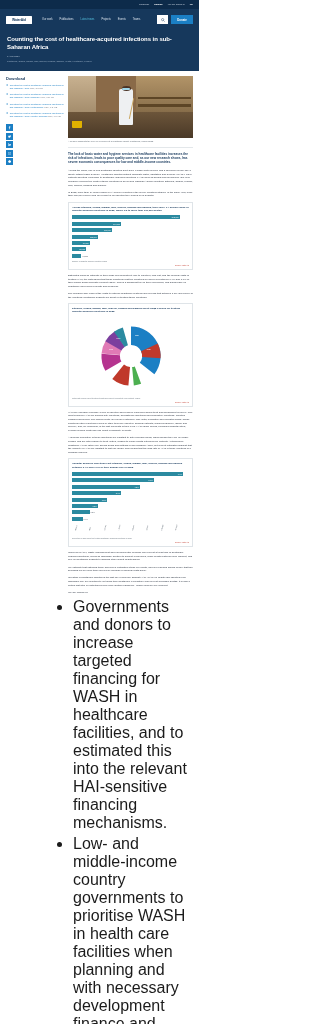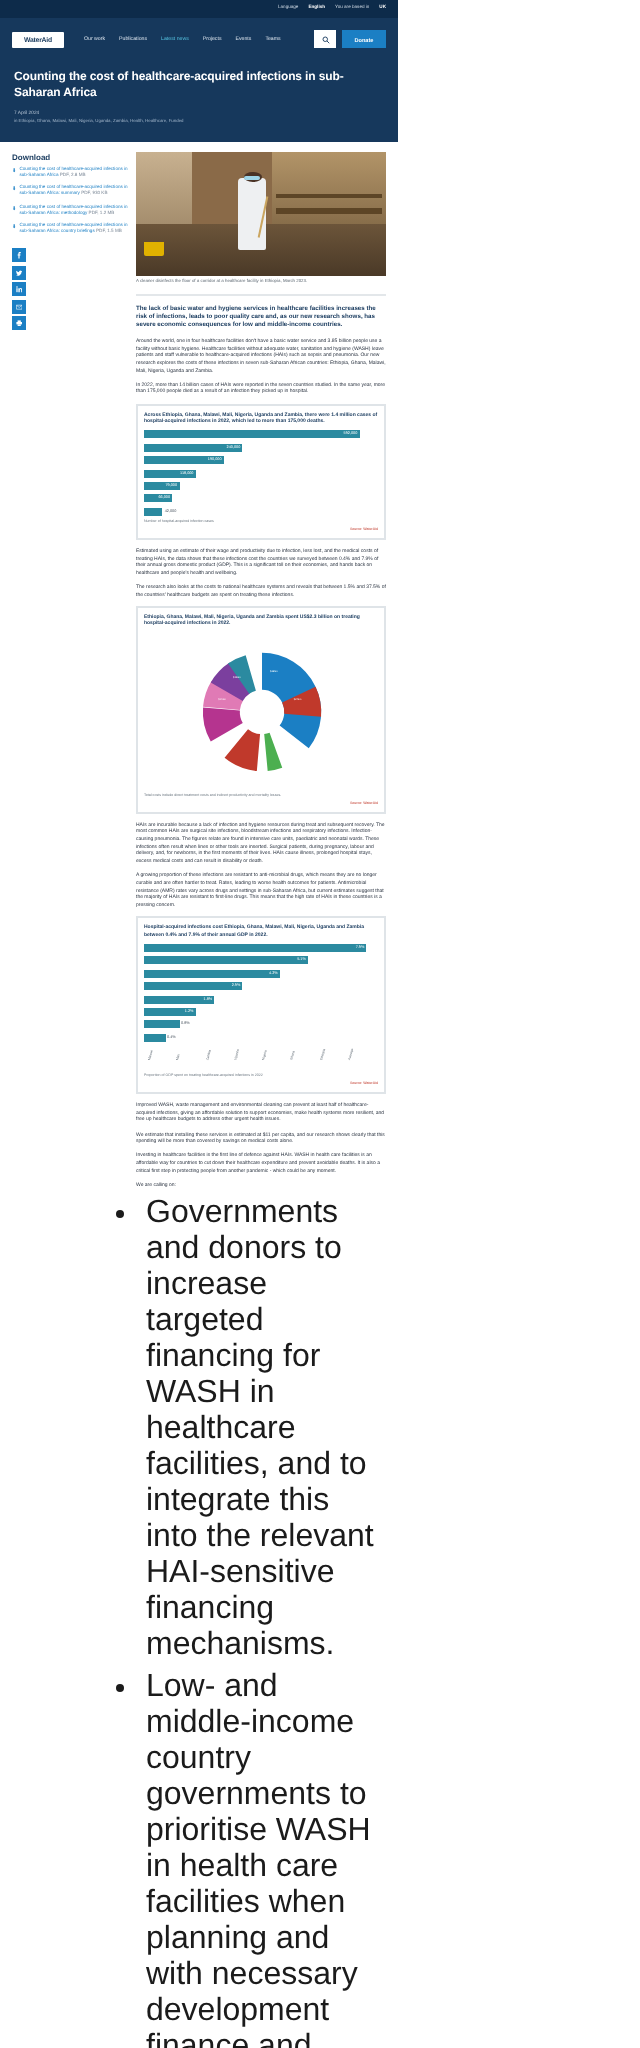--- a/index.html
+++ b/index.html
@@ -516,19 +516,19 @@
       <div class="chart-note" style="margin-top:5px">Proportion of GDP spent on treating healthcare-acquired infections in 2022</div>
       <div class="chart-src">Source: WaterAid</div>
     </div>
 
     <p class="body">Improved WASH, waste management and environmental cleaning can prevent at least half of healthcare-acquired infections, giving an affordable solution to support economies, make health systems more resilient, and free up healthcare budgets to address other urgent health issues.</p>
     <p class="body">We estimate that installing these services is estimated at $11 per capita, and our research shows clearly that this spending will be more than covered by savings on medical costs alone.</p>
     <p class="body">Investing in healthcare facilities is the first line of defence against HAIs. WASH in health care facilities is an affordable way for countries to cut down their healthcare expenditure and prevent avoidable deaths. It is also a critical first step in protecting people from another pandemic - which could be any moment.</p>
     <p class="body">We are calling on:</p>
 
     <ul style="padding-left:5px;margin-bottom:4px">
-      <li class="body" style="margin-bottom:3px">Governments and donors to increase targeted financing for WASH in healthcare facilities, and to integrate this into the relevant HAI-sensitive financing mechanisms.</li>
+      <li class="body" style="margin-bottom:3px">Governments and donors to increase targeted financing for WASH in healthcare facilities, and to estimated this into the relevant HAI-sensitive financing mechanisms.</li>
       <li class="body" style="margin-bottom:3px">Low- and middle-income country governments to prioritise WASH in health care facilities when planning and with necessary development finance and policy, and to allocate sufficient budgets and national budget financing.</li>
 
     </ul>
 
   </div>
 </div>
 
 </body></html>

